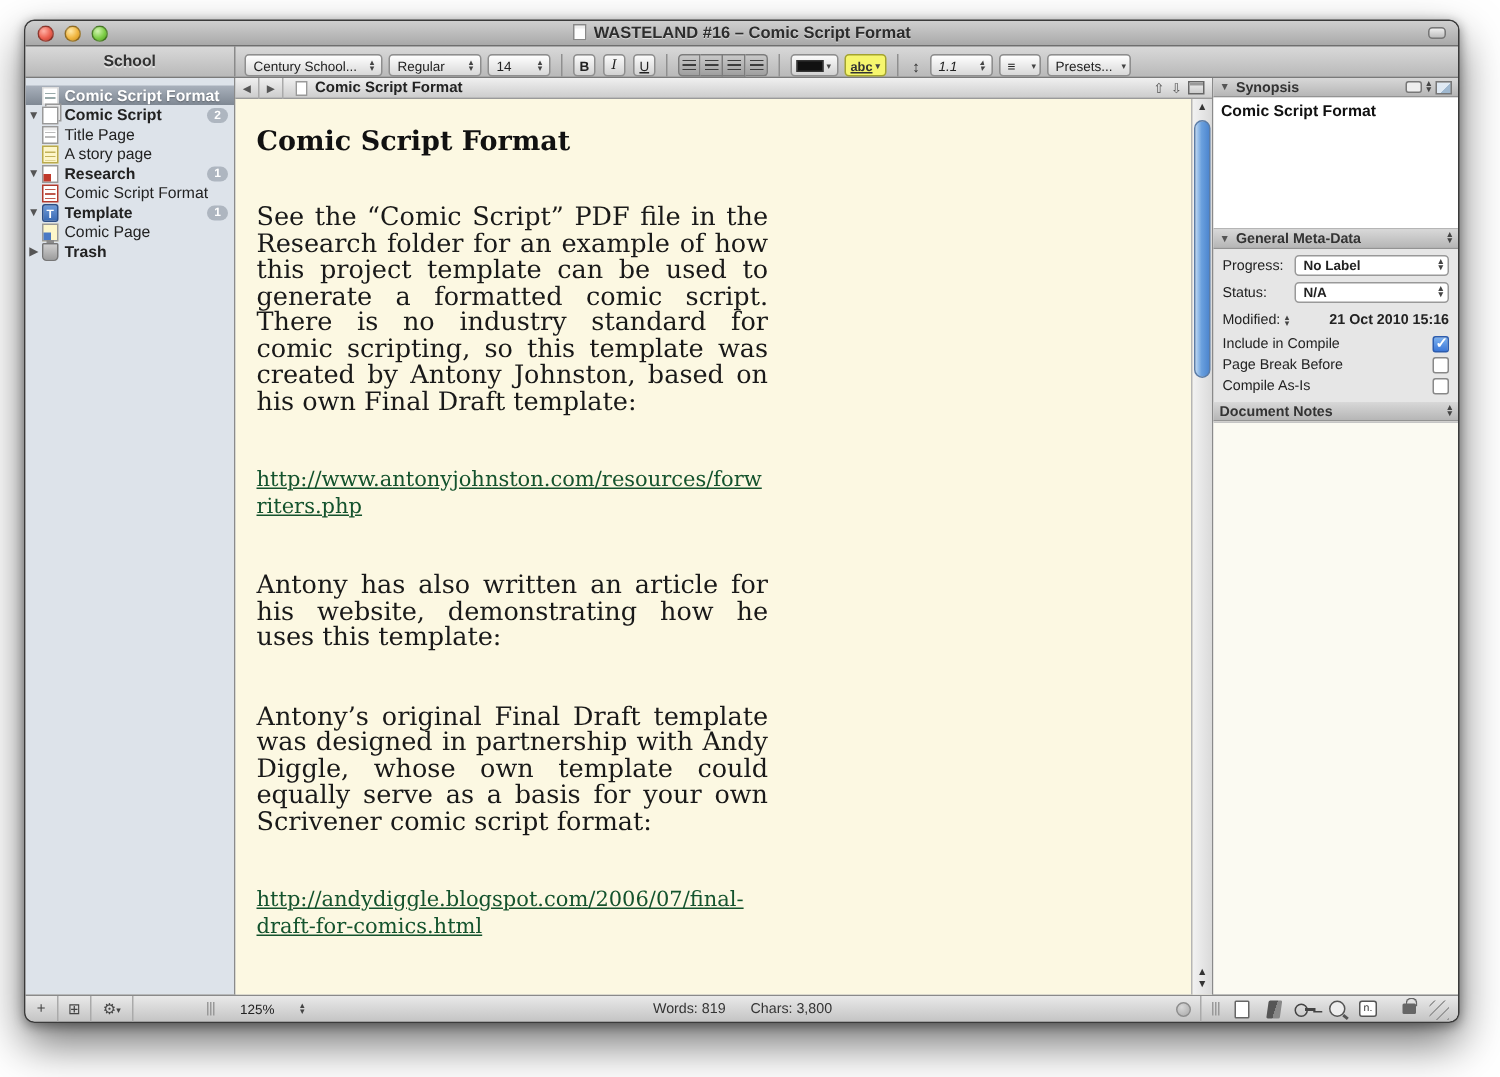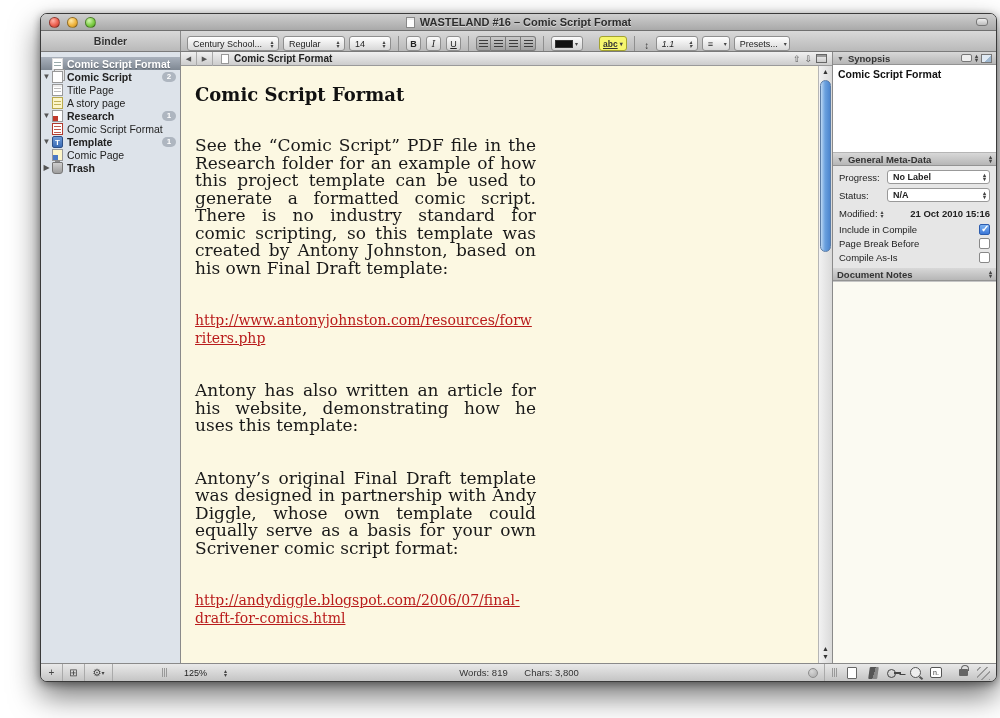--- a/index.html
+++ b/index.html
@@ -1,19 +1,19 @@
 <!DOCTYPE html>
 <html><head>
 <meta charset="utf-8">
 <style>
   * { margin:0; padding:0; box-sizing:border-box; }
   html,body { width:1000px; height:718px; background:#fff; font-family:"Liberation Sans", sans-serif; overflow:hidden; }
 
   .window {
-    position:absolute; left:40px; top:13px; width:957px; height:669px;
+    position:absolute; left:16px; top:13px; width:957px; height:669px;
     border-radius:7px; background:#e8e8e8;
     box-shadow:0 14px 30px rgba(0,0,0,.55), 0 2px 8px rgba(0,0,0,.4);
     border:1px solid #3a3a3a; overflow:hidden;
     display:flex; flex-direction:column;
   }
 
   
   .titlebar {
     height:17px; flex:0 0 17px;
     background:linear-gradient(#cfcfcf,#a9a9a9);
@@ -88,21 +88,21 @@
   .nav-btn { width:16px; height:14px; border-right:1px solid #aaa; display:flex; align-items:center; justify-content:center; font-size:7px; color:#555; }
   .eh-doc { width:8px; height:10px; background:#fff; border:1px solid #999; margin:0 5px 0 8px; }
   .eh-title { font-weight:bold; color:#222; }
   .eh-right { margin-left:auto; display:flex; align-items:center; gap:4px; padding-right:5px; color:#555; font-size:9px; }
   .split-icon { width:11px; height:9px; border:1px solid #666; background:linear-gradient(#eee,#ccc); box-shadow:inset 0 2px 0 #999; }
 
   .editor-body { flex:1; position:relative; display:flex; min-height:0; }
   .text-pane { flex:1; overflow:hidden; padding:18px 0 0 14px; }
   .doc-title { font-family:"DejaVu Serif", serif; font-weight:bold; font-size:18px; color:#111; margin-bottom:32px; }
   .para { font-family:"DejaVu Serif", serif; font-size:17px; line-height:17.5px; color:#191919; width:341px; text-align:justify; margin-bottom:35px; }
-  a.doclink { font-family:"DejaVu Serif", serif; font-size:14px; line-height:17.5px; color:#b91c1c; text-decoration:underline; display:block; width:341px; overflow-wrap:break-word; margin-bottom:35px; }
+  a.doclink { font-family:"DejaVu Serif", serif; font-size:14px; line-height:17.5px; color:#14532d; text-decoration:underline; display:block; width:341px; overflow-wrap:break-word; margin-bottom:35px; }
 
   
   .scrollbar { width:14px; flex:0 0 14px; background:linear-gradient(90deg,#f2f2f2,#dadada); border-left:1px solid #b5b5b5; position:relative; }
   .sb-up { position:absolute; top:2px; left:0; right:0; text-align:center; font-size:7px; color:#333; }
   .sb-thumb { position:absolute; left:1px; width:11px; top:14px; height:172px; border-radius:6px; background:linear-gradient(90deg,#bcd7f3,#6aa0de 45%,#4d86cf); border:1px solid #5b7ca6; }
   .sb-bottom { position:absolute; bottom:2px; left:0; right:0; text-align:center; font-size:7px; color:#333; line-height:8px; }
 
   
   .inspector { width:163px; flex:0 0 163px; display:flex; flex-direction:column; background:#e6e6e6; }
   .insp-header { height:13px; flex:0 0 13px; background:linear-gradient(#d8d8d8,#b6b6b6); border-bottom:1px solid #939393; display:flex; align-items:center; font-size:9.5px; font-weight:bold; color:#333; padding:0 4px; gap:4px; }
@@ -161,21 +161,21 @@
       <span class="light yellow"></span>
       <span class="light green"></span>
     </div>
     <div class="title-center">
       <span class="title-doc-icon"></span><span>WASTELAND #16 – Comic Script Format</span>
     </div>
     <div class="toolbar-toggle"></div>
   </div>
 
   <div class="toolband">
-    <div class="binder-header">Binder</div>
+    <div class="binder-header">School</div>
     <div class="format-bar">
       <div class="popup" style="width:92px;">
         <span>Century School...</span>
         <span class="stepper">
             <span>▴</span>
             <span>▾</span>
           </span>
       </div>
       <div class="popup" style="width:62px;">
         <span>Regular</span>
@@ -208,21 +208,21 @@
           </div>
         <div class="align-btn">
             <span class="align-glyph"></span>
           </div>
       </div>
       <span class="fb-sep"></span>
       <div class="colorwell">
         <span class="swatch" style="background:#111;"></span>
         <span class="mini-arrow">▾</span>
       </div>
-      <div class="hl-btn" style="background:#f6f66e;margin-left:12px;">
+      <div class="hl-btn" style="background:#f6f66e;">
         <span style="text-decoration:underline;">abc</span>
         <span class="mini-arrow">▾</span>
       </div>
       <span class="fb-sep"></span>
       <span class="spacing-icon">↕</span>
       <div class="popup" style="width:42px;font-style:italic;">
         <span>1.1</span>
         <span class="stepper">
             <span>▴</span>
             <span>▾</span>

